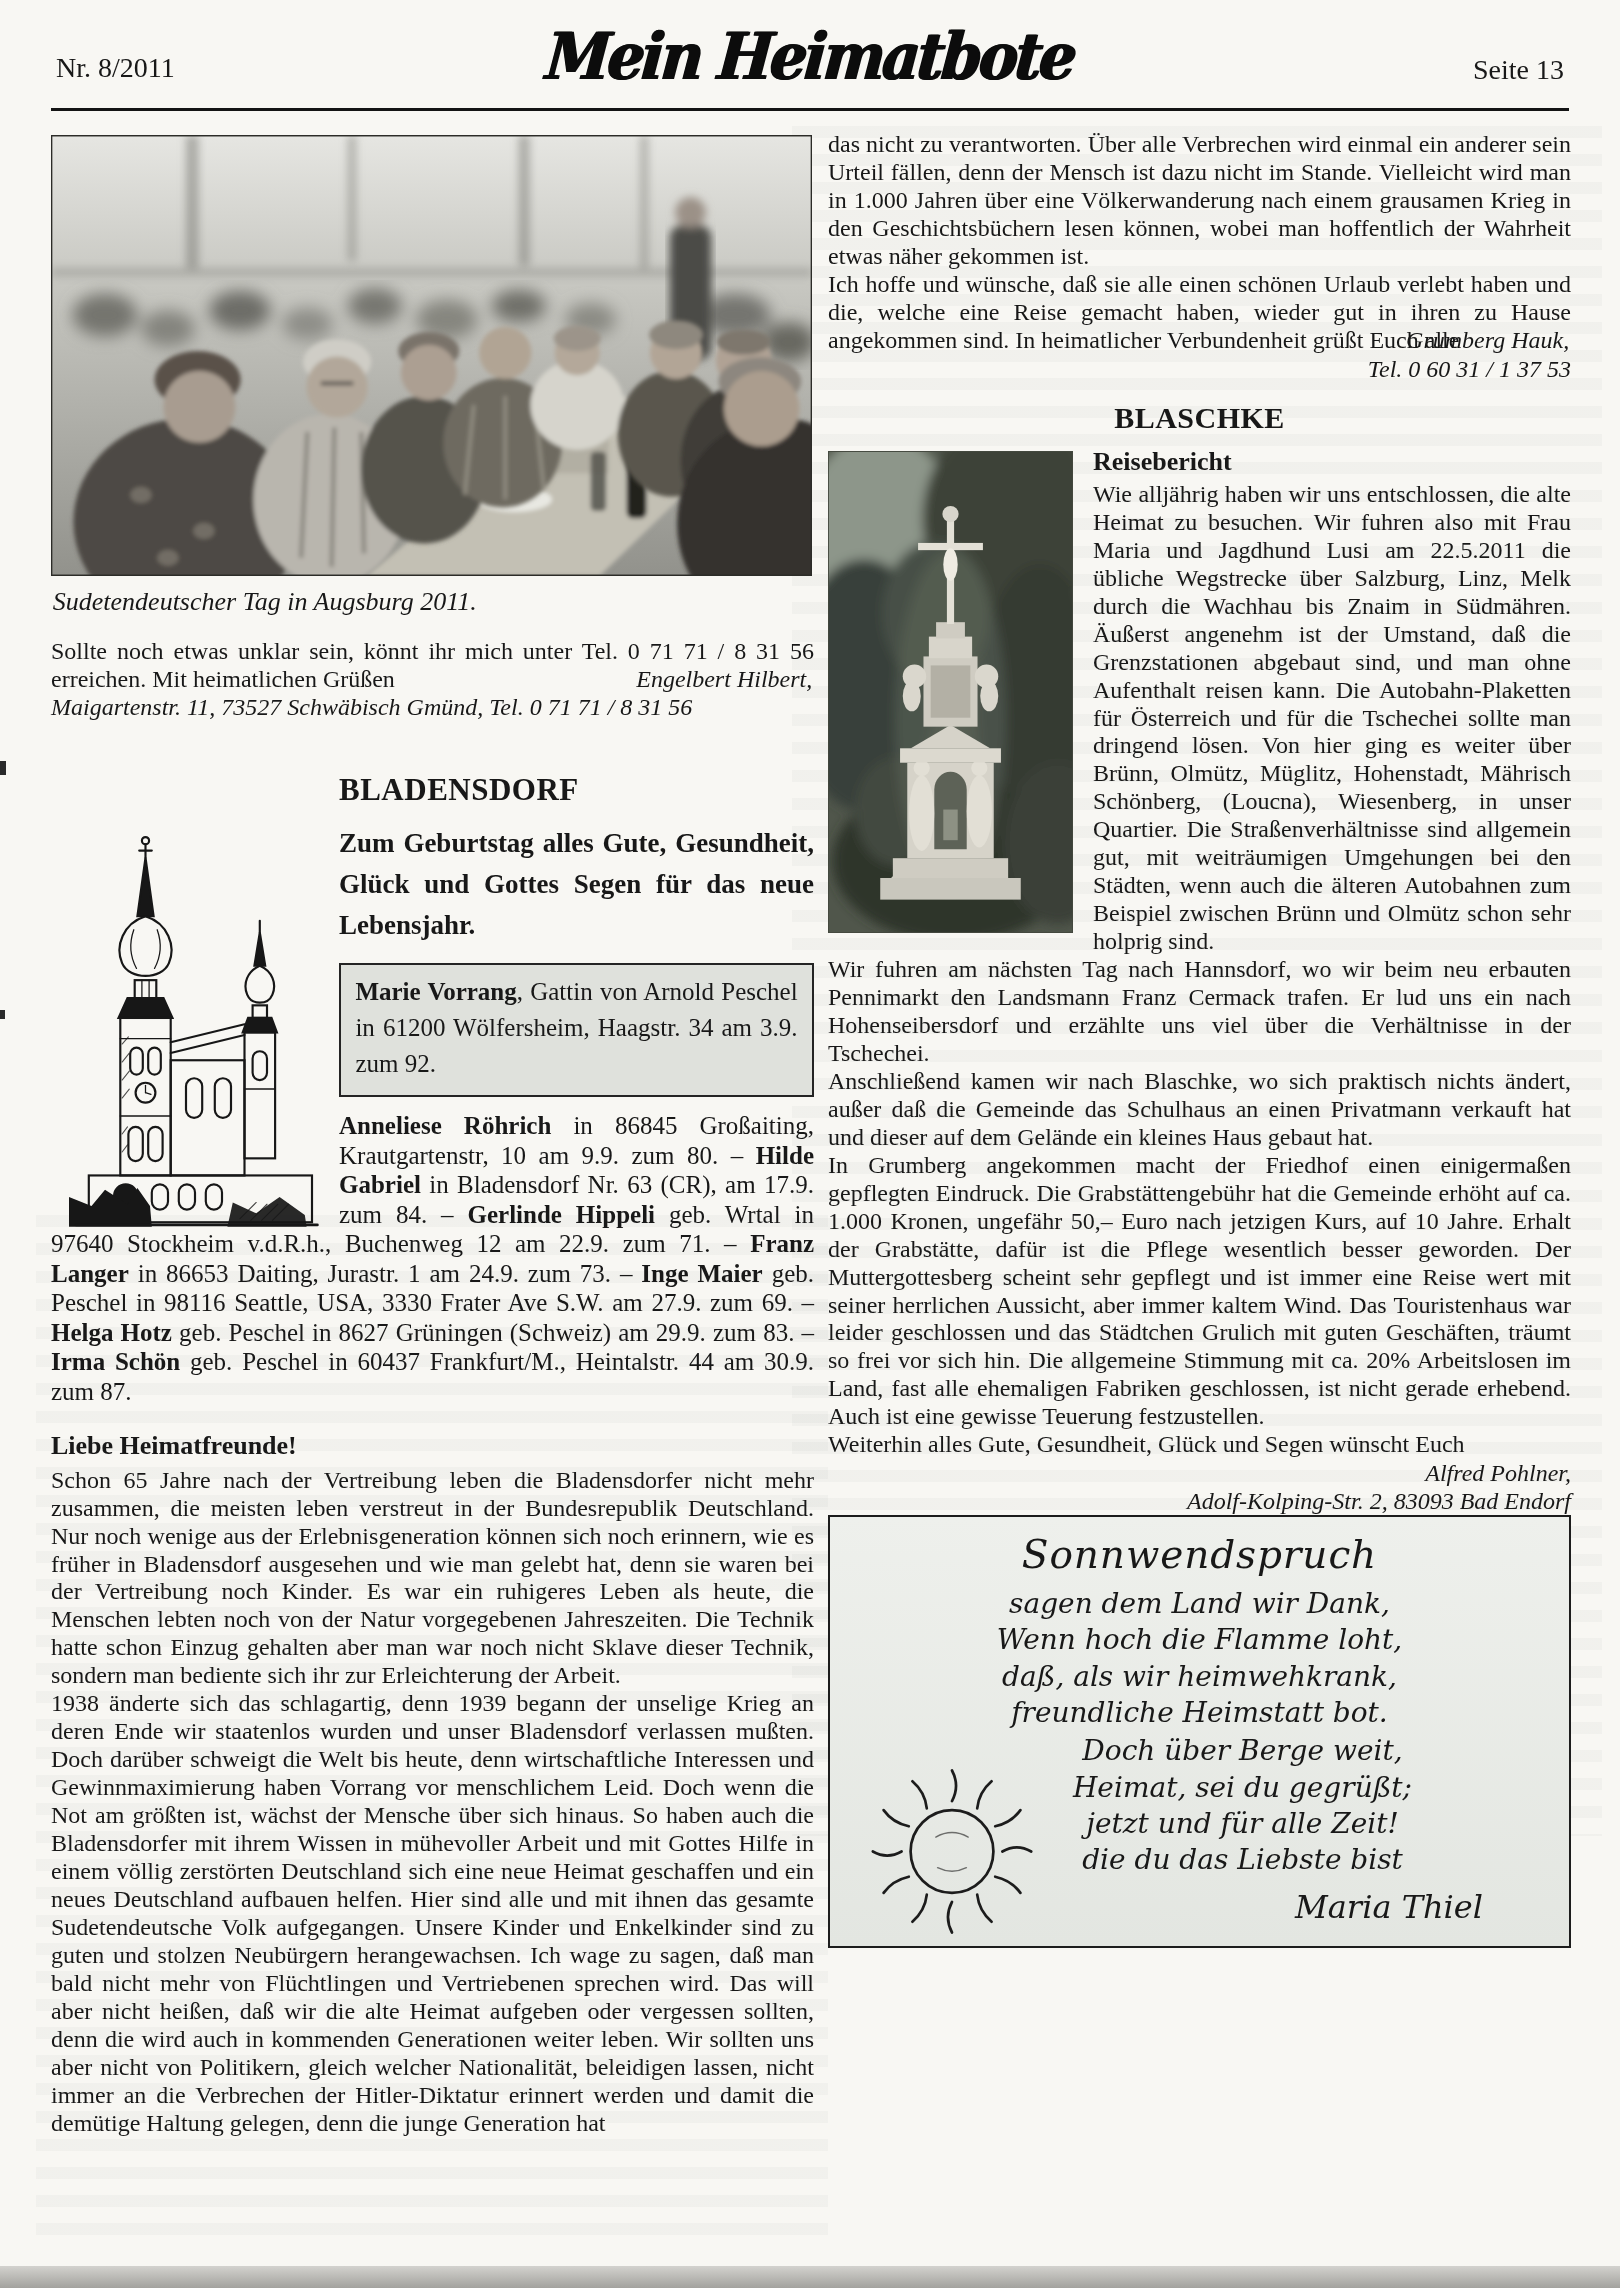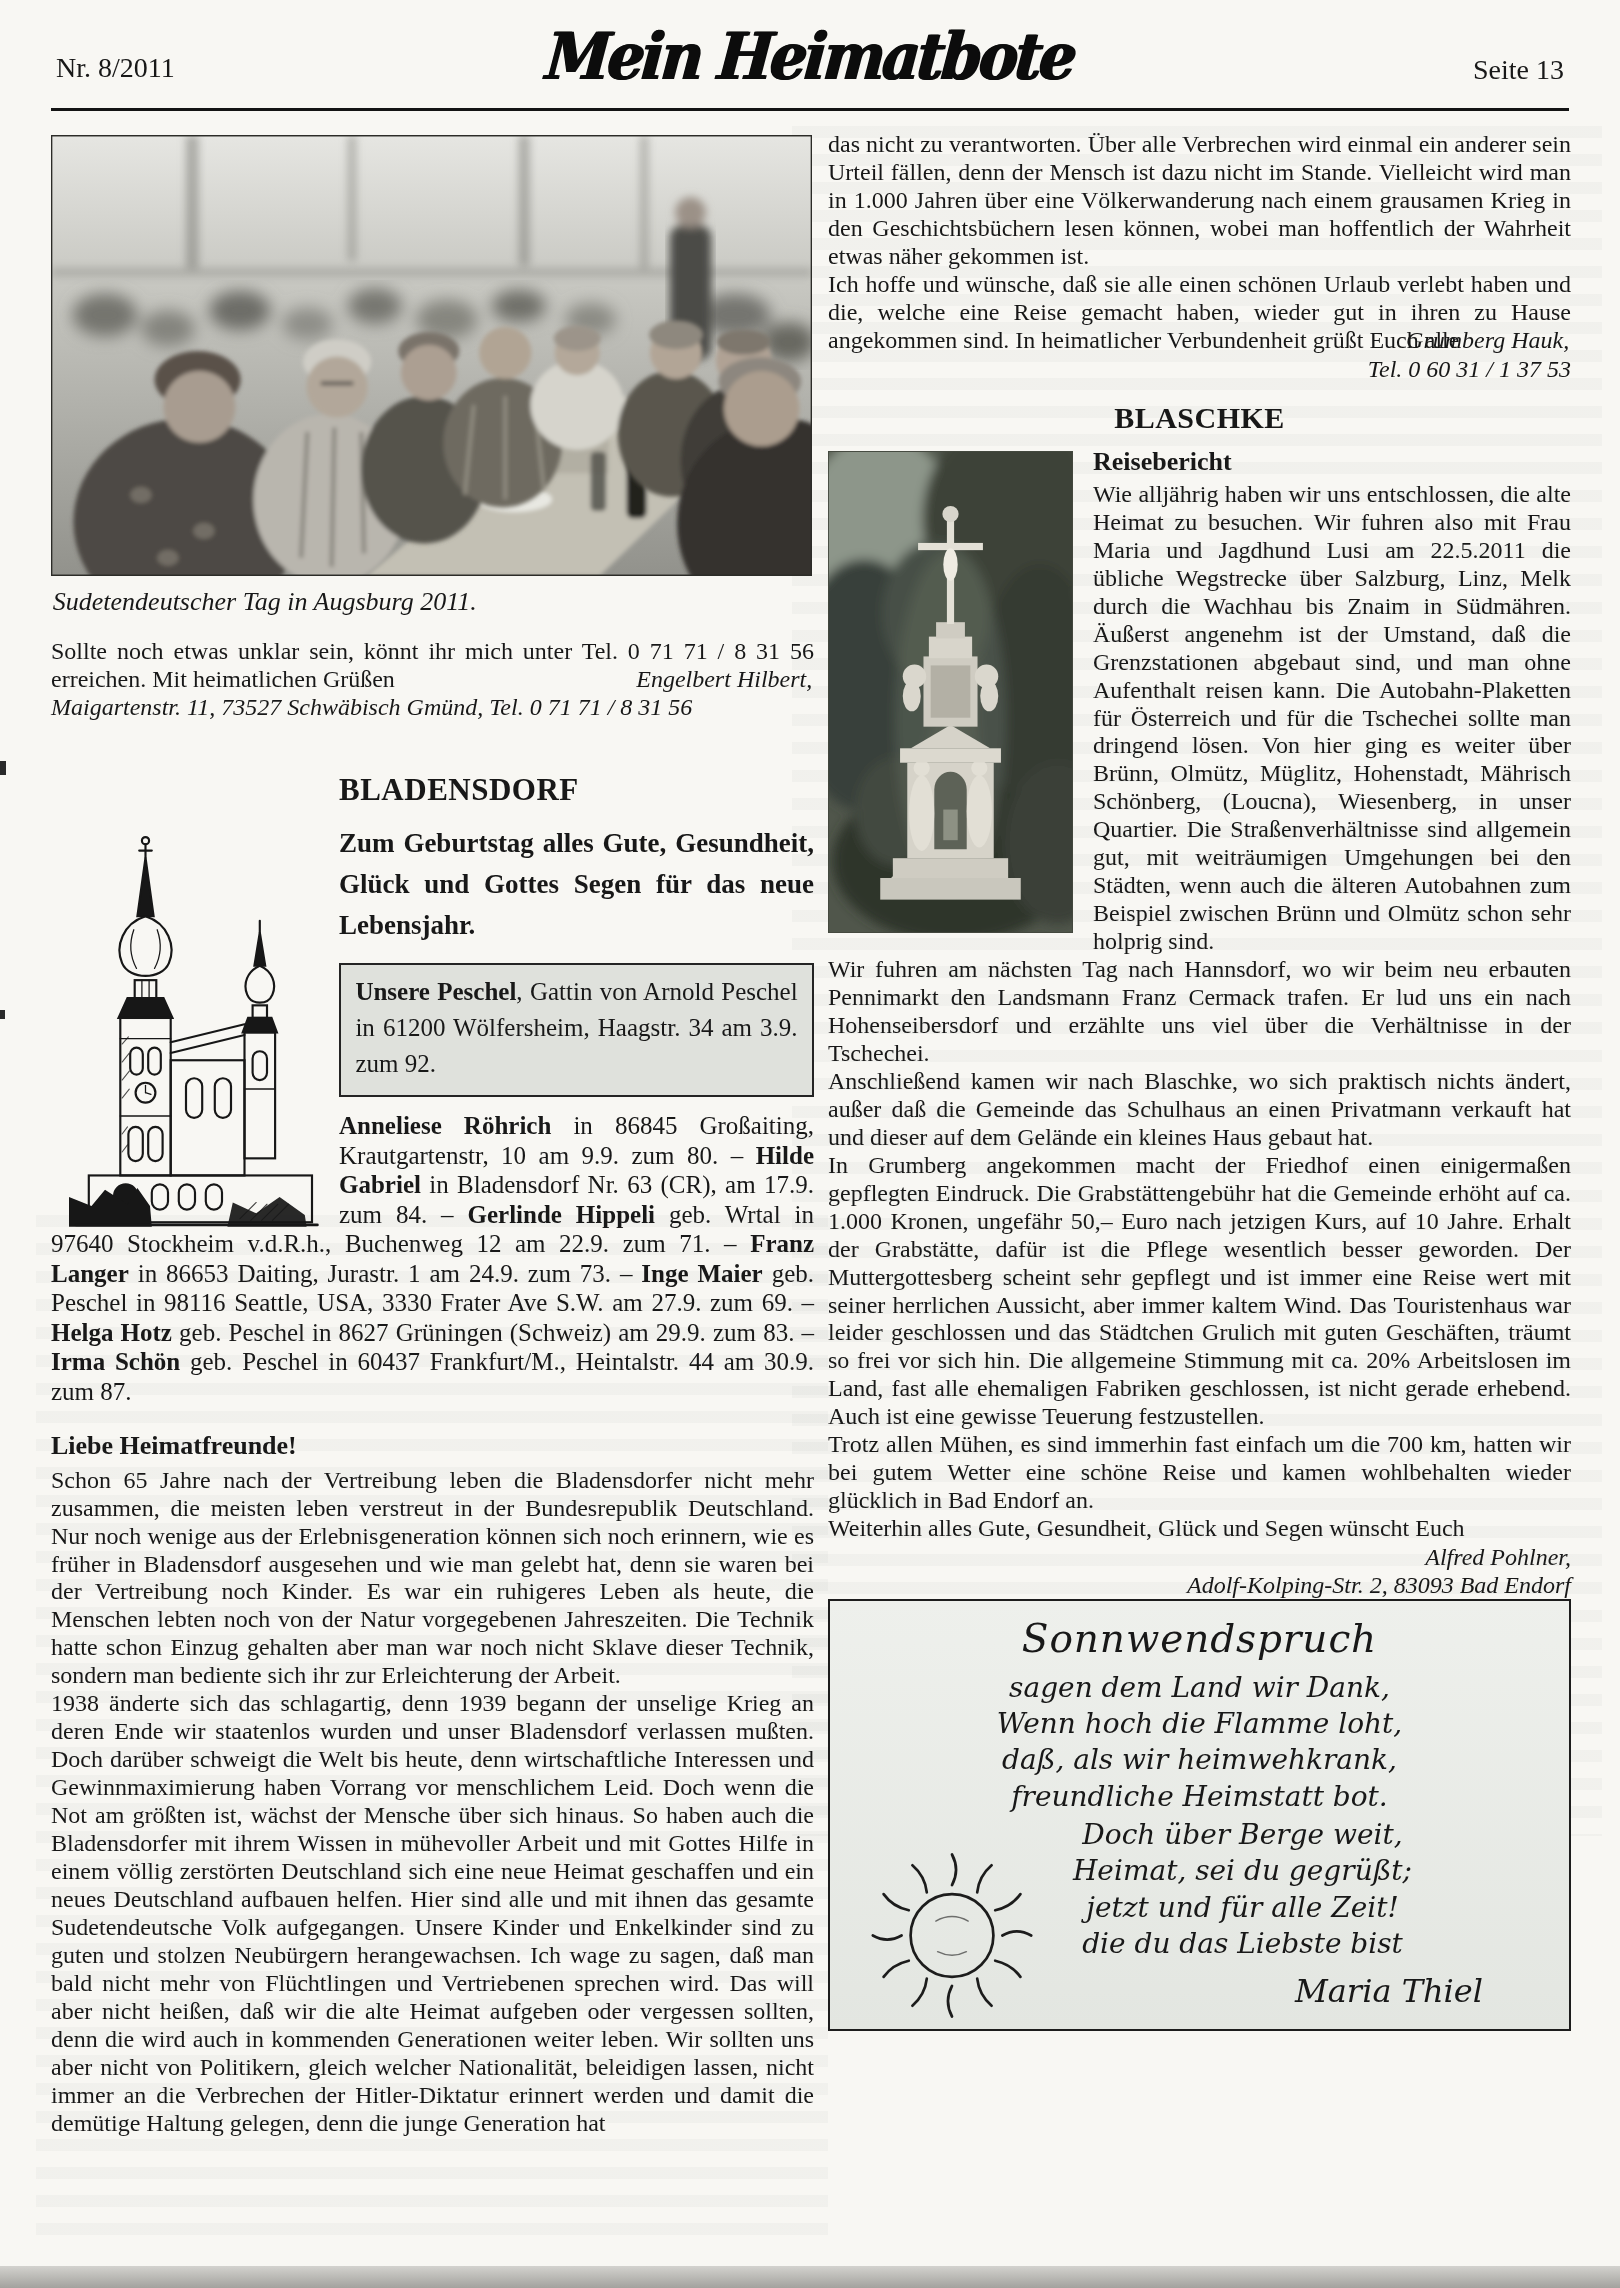--- a/index.html
+++ b/index.html
@@ -234,21 +234,21 @@
               <line x1="246" y1="498" x2="264" y2="480"></line>
           </g>
           <polygon points="20,505 20,472 45,482 60,464 85,480 96,462 110,482 112,505" fill="#171717" stroke="none"></polygon>
           <polygon points="196,505 202,478 228,490 254,472 282,492 284,505" fill="#171717" stroke="none" opacity="0.92"></polygon>
           <line x1="28" y1="503" x2="296" y2="503" stroke-width="3"></line>
         </svg>
       </div>
 
       <h2 class="section-h">BLADENSDORF</h2>
       <p class="intro-bold">Zum Geburtstag alles Gute, Gesundheit, Glück und Gottes Segen für das neue Lebensjahr.</p>
-      <div class="highlight-box"><b>Unsere Peschel</b>, Gattin von Arnold Peschel in 61200 Wölfersheim, Haagstr. 34 am 3.9. zum 92.</div>
+      <div class="highlight-box"><b>Marie Vorrang</b>, Gattin von Arnold Peschel in 61200 Wölfersheim, Haagstr. 34 am 3.9. zum 92.</div>
       <p class="body-text birthdays" style="font-size:25px;line-height:1.18;"><b>Anneliese Röhrich</b> in 86845 Großaiting, Krautgartenstr, 10 am 9.9. zum 80. – <b>Hilde Gabriel</b> in Bladensdorf Nr. 63 (CR), am 17.9. zum 84. – <b>Gerlinde Hippeli</b> geb. Wrtal in 97640 Stockheim v.d.R.h., Buchenweg 12 am 22.9. zum 71. – <b>Franz Langer</b> in 86653 Daiting, Jurastr. 1 am 24.9. zum 73. – <b>Inge Maier</b> geb. Peschel in 98116 Seattle, USA, 3330 Frater Ave S.W. am 27.9. zum 69. – <b>Helga Hotz</b> geb. Peschel in 8627 Grüningen (Schweiz) am 29.9. zum 83. – <b>Irma Schön</b> geb. Peschel in 60437 Frankfurt/M., Heintalstr. 44 am 30.9. zum 87.</p>
     </section>
 
     <h3 class="letter-h">Liebe Heimatfreunde!</h3>
     <p class="body-text">Schon 65 Jahre nach der Vertreibung leben die Bladensdorfer nicht mehr zusammen, die meisten leben verstreut in der Bundesrepublik Deutschland. Nur noch wenige aus der Erlebnisgeneration können sich noch erinnern, wie es früher in Bladensdorf ausgesehen und wie man gelebt hat, denn sie waren bei der Vertreibung noch Kinder. Es war ein ruhigeres Leben als heute, die Menschen lebten noch von der Natur vorgegebenen Jahreszeiten. Die Technik hatte schon Einzug gehalten aber man war noch nicht Sklave dieser Technik, sondern man bediente sich ihr zur Erleichterung der Arbeit.</p>
     <p class="body-text">1938 änderte sich das schlagartig, denn 1939 begann der unselige Krieg an deren Ende wir staatenlos wurden und unser Bladensdorf verlassen mußten. Doch darüber schweigt die Welt bis heute, denn wirtschaftliche Interessen und Gewinnmaximierung haben Vorrang vor menschlichem Leid. Doch wenn die Not am größten ist, wächst der Mensche über sich hinaus. So haben auch die Bladensdorfer mit ihrem Wissen in mühevoller Arbeit und mit Gottes Hilfe in einem völlig zerstörten Deutschland sich eine neue Heimat geschaffen und ein neues Deutschland aufbauen helfen. Hier sind alle und mit ihnen das gesamte Sudetendeutsche Volk aufgegangen. Unsere Kinder und Enkelkinder sind zu guten und stolzen Neubürgern herangewachsen. Ich wage zu sagen, daß man bald nicht mehr von Flüchtlingen und Vertriebenen sprechen wird. Das will aber nicht heißen, daß wir die alte Heimat aufgeben oder vergessen sollten, denn die wird auch in kommenden Generationen weiter leben. Wir sollten uns aber nicht von Politikern, gleich welcher Nationalität, beleidigen lassen, nicht immer an die Verbrechen der Hitler-Diktatur erinnert werden und damit die demütige Haltung gelegen, denn die junge Generation hat</p>
   </div>
 
   <div class="col-right">
 
@@ -309,21 +309,20 @@
           </g>
           <rect width="272" height="535" fill="none" stroke="#44493f" stroke-width="2"></rect>
         </svg>
       </div>
 
       <h4 class="report-h">Reisebericht</h4>
       <p class="body-text">Wie alljährig haben wir uns entschlossen, die alte Heimat zu besuchen. Wir fuhren also mit Frau Maria und Jagdhund Lusi am 22.5.2011 die übliche Wegstrecke über Salzburg, Linz, Melk durch die Wachhau bis Znaim in Südmähren. Äußerst angenehm ist der Umstand, daß die Grenzstationen abgebaut sind, und man ohne Aufenthalt reisen kann. Die Autobahn-Plaketten für Österreich und für die Tschechei sollte man dringend lösen. Von hier ging es weiter über Brünn, Olmütz, Müglitz, Hohenstadt, Mährisch Schönberg, (Loucna), Wiesenberg, in unser Quartier. Die Straßenverhältnisse sind allgemein gut, mit weiträumigen Umgehungen bei den Städten, wenn auch die älteren Autobahnen zum Beispiel zwischen Brünn und Olmütz schon sehr holprig sind.</p>
       <p class="body-text">Wir fuhren am nächsten Tag nach Hannsdorf, wo wir beim neu erbauten Pennimarkt den Landsmann Franz Cermack trafen. Er lud uns ein nach Hohenseibersdorf und erzählte uns viel über die Verhältnisse in der Tschechei.</p>
       <p class="body-text">Anschließend kamen wir nach Blaschke, wo sich praktisch nichts ändert, außer daß die Gemeinde das Schulhaus an einen Privatmann verkauft hat und dieser auf dem Gelände ein kleines Haus gebaut hat.</p>
       <p class="body-text">In Grumberg angekommen macht der Friedhof einen einigermaßen gepflegten Eindruck. Die Grabstättengebühr hat die Gemeinde erhöht auf ca. 1.000 Kronen, ungefähr 50,– Euro nach jetzigen Kurs, auf 10 Jahre. Erhalt der Grabstätte, dafür ist die Pflege wesentlich besser geworden. Der Muttergottesberg scheint sehr gepflegt und ist immer eine Reise wert mit seiner herrlichen Aussicht, aber immer kaltem Wind. Das Touristenhaus war leider geschlossen und das Städtchen Grulich mit guten Geschäften, träumt so frei vor sich hin. Die allgemeine Stimmung mit ca. 20% Arbeitslosen im Land, fast alle ehemaligen Fabriken geschlossen, ist nicht gerade erhebend. Auch ist eine gewisse Teuerung festzustellen.</p>
-      <p class="body-text">Trotz allen Mühen, es sind immerhin fast einfach um die 700 km, hatten wir bei gutem Wetter eine schöne Reise und kamen wohlbehalten wieder glücklich in Bad Endorf an.</p>
       <p class="body-text">Weiterhin alles Gute, Gesundheit, Glück und Segen wünscht Euch</p>
       <p class="sig-line">Alfred Pohlner,</p>
       <p class="sig-line">Adolf-Kolping-Str. 2, 83093 Bad Endorf</p>
     </section>
 
     <div class="sonnwend-box">
       <div class="sonnwend-title">Sonnwendspruch</div>
       <div>
         <div class="poem-line">sagen dem Land wir Dank,</div>
         <div class="poem-line">Wenn hoch die Flamme loht,</div>

